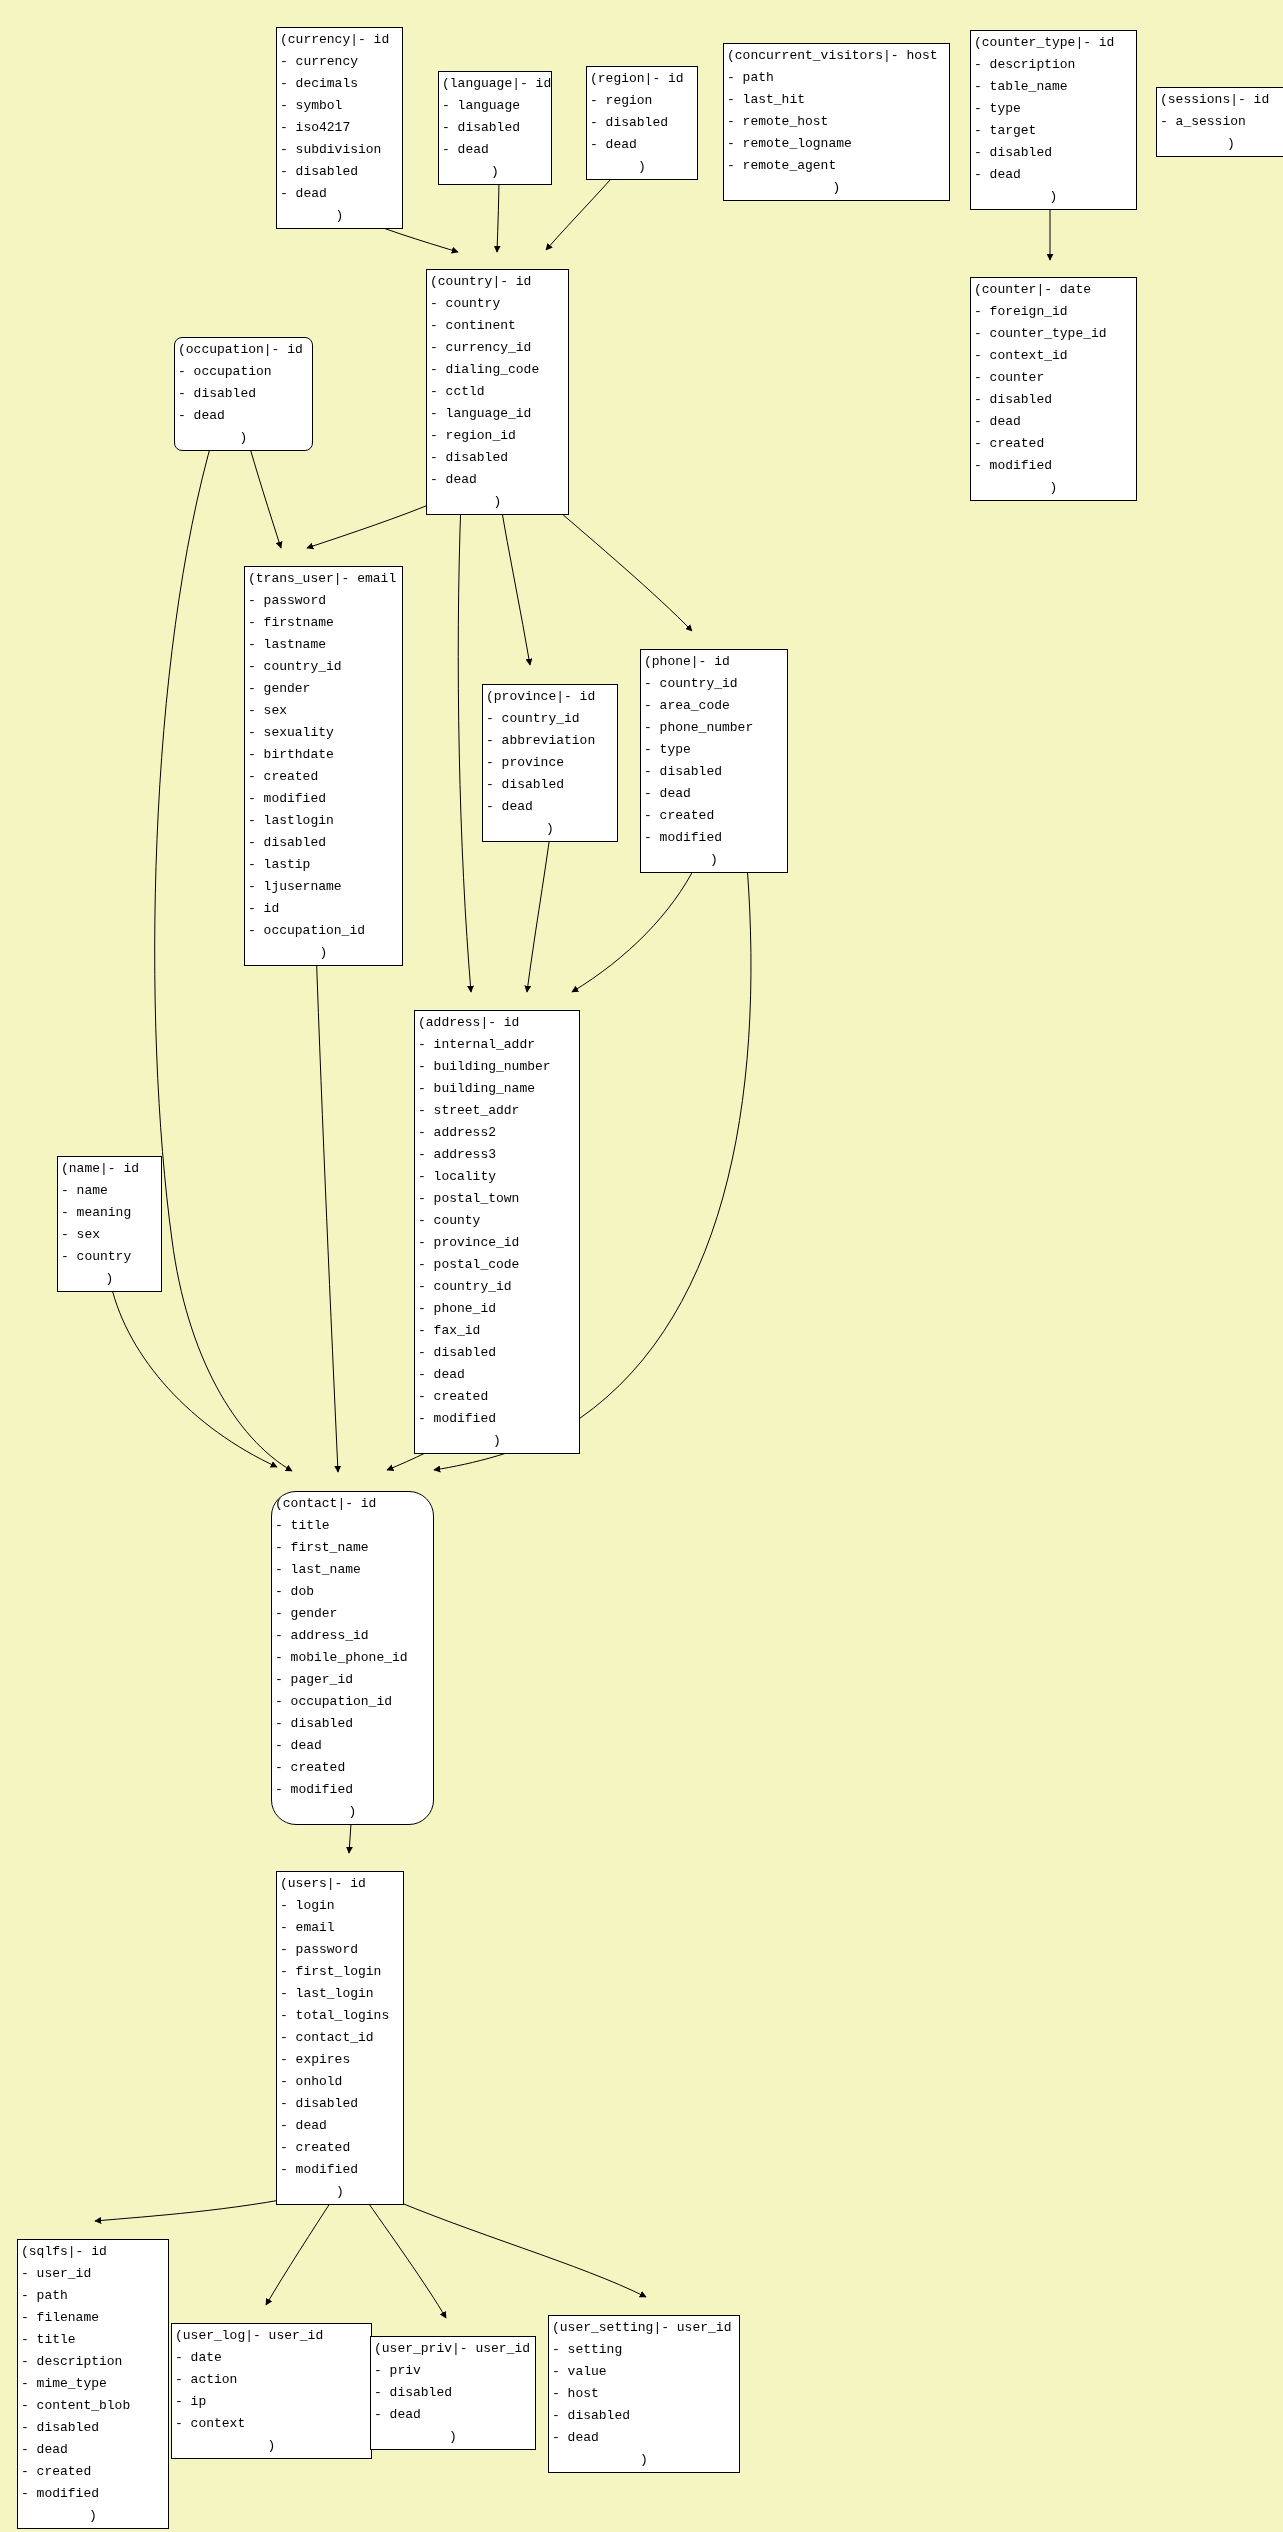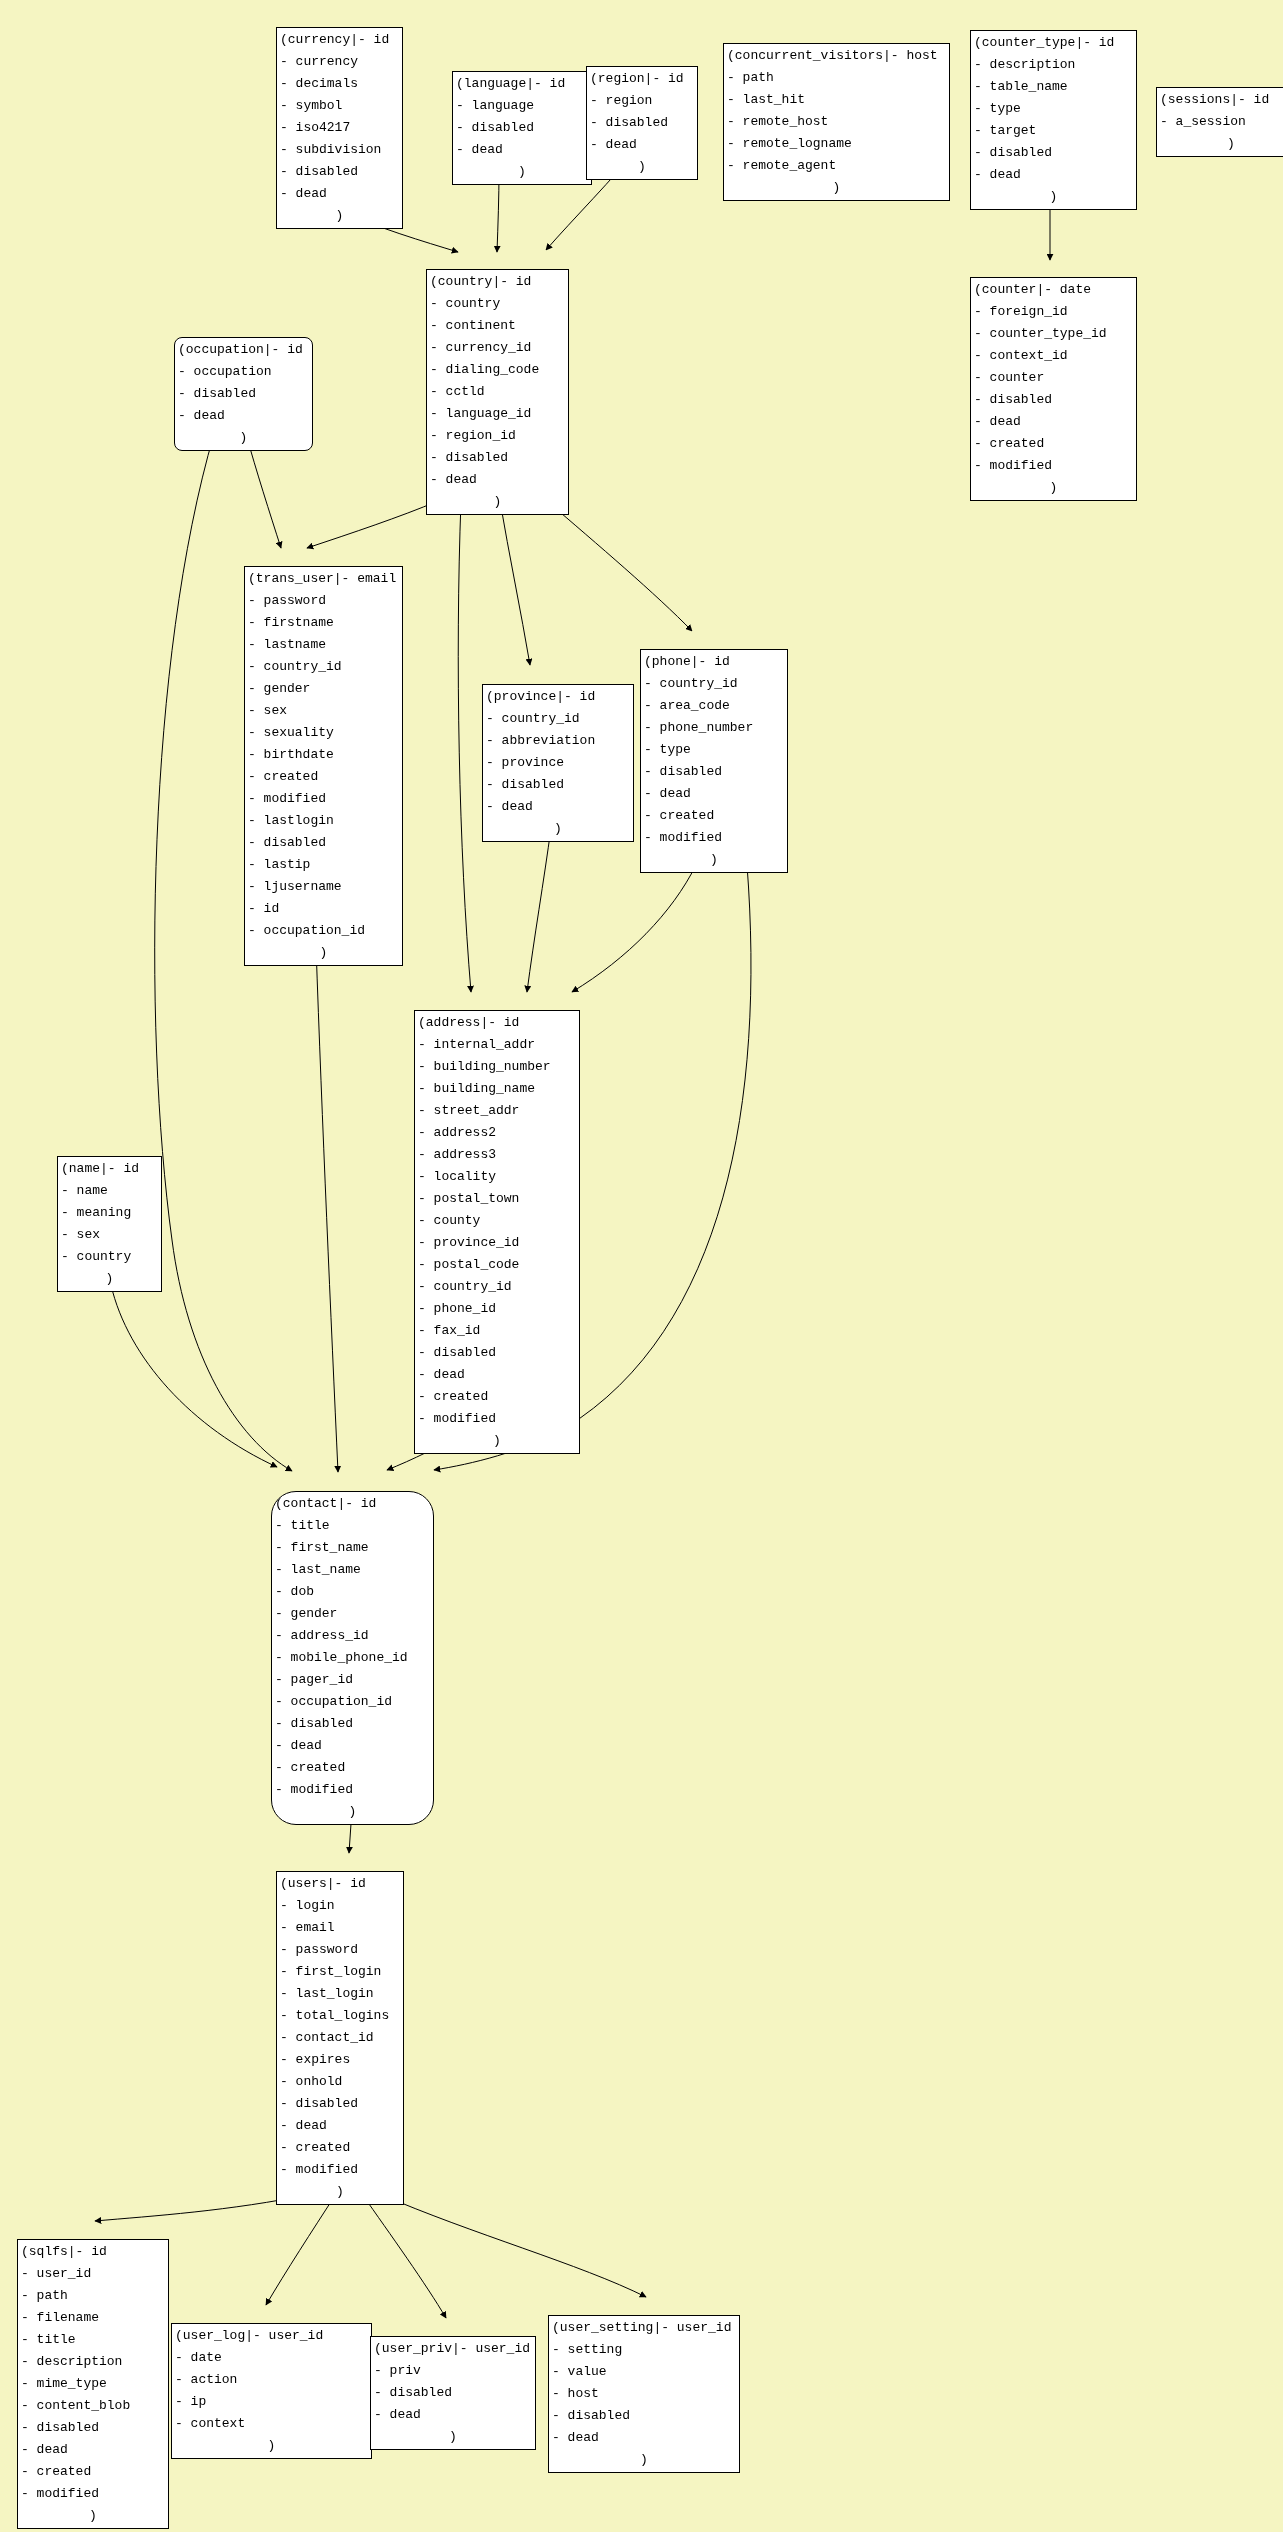--- a/index.html
+++ b/index.html
@@ -65,21 +65,21 @@
       <div class="t-title">(currency|- id</div>
       <div class="t-field">- currency</div>
       <div class="t-field">- decimals</div>
       <div class="t-field">- symbol</div>
       <div class="t-field">- iso4217</div>
       <div class="t-field">- subdivision</div>
       <div class="t-field">- disabled</div>
       <div class="t-field">- dead</div>
       <div class="t-close">)</div>
     </div>
-    <div class="table-box" style="left: 452px; top: 57px; width: 140px;">
+    <div class="table-box" style="left: 438px; top: 57px; width: 114px;">
       <div class="t-title">(language|- id</div>
       <div class="t-field">- language</div>
       <div class="t-field">- disabled</div>
       <div class="t-field">- dead</div>
       <div class="t-close">)</div>
     </div>
     <div class="table-box" style="left: 586px; top: 52px; width: 112px;">
       <div class="t-title">(region|- id</div>
       <div class="t-field">- region</div>
       <div class="t-field">- disabled</div>
@@ -155,21 +155,21 @@
       <div class="t-field">- created</div>
       <div class="t-field">- modified</div>
       <div class="t-field">- lastlogin</div>
       <div class="t-field">- disabled</div>
       <div class="t-field">- lastip</div>
       <div class="t-field">- ljusername</div>
       <div class="t-field">- id</div>
       <div class="t-field">- occupation_id</div>
       <div class="t-close">)</div>
     </div>
-    <div class="table-box" style="left: 482px; top: 670px; width: 152px;">
+    <div class="table-box" style="left: 482px; top: 670px; width: 136px;">
       <div class="t-title">(province|- id</div>
       <div class="t-field">- country_id</div>
       <div class="t-field">- abbreviation</div>
       <div class="t-field">- province</div>
       <div class="t-field">- disabled</div>
       <div class="t-field">- dead</div>
       <div class="t-close">)</div>
     </div>
     <div class="table-box" style="left: 640px; top: 635px; width: 148px;">
       <div class="t-title">(phone|- id</div>

